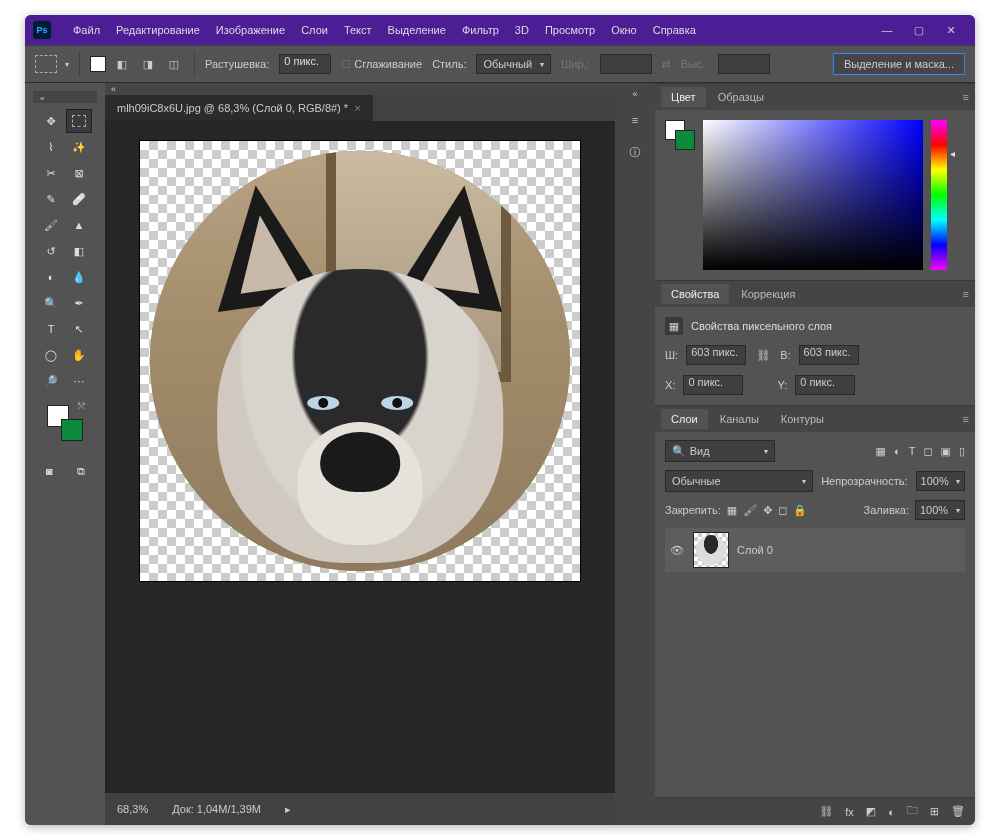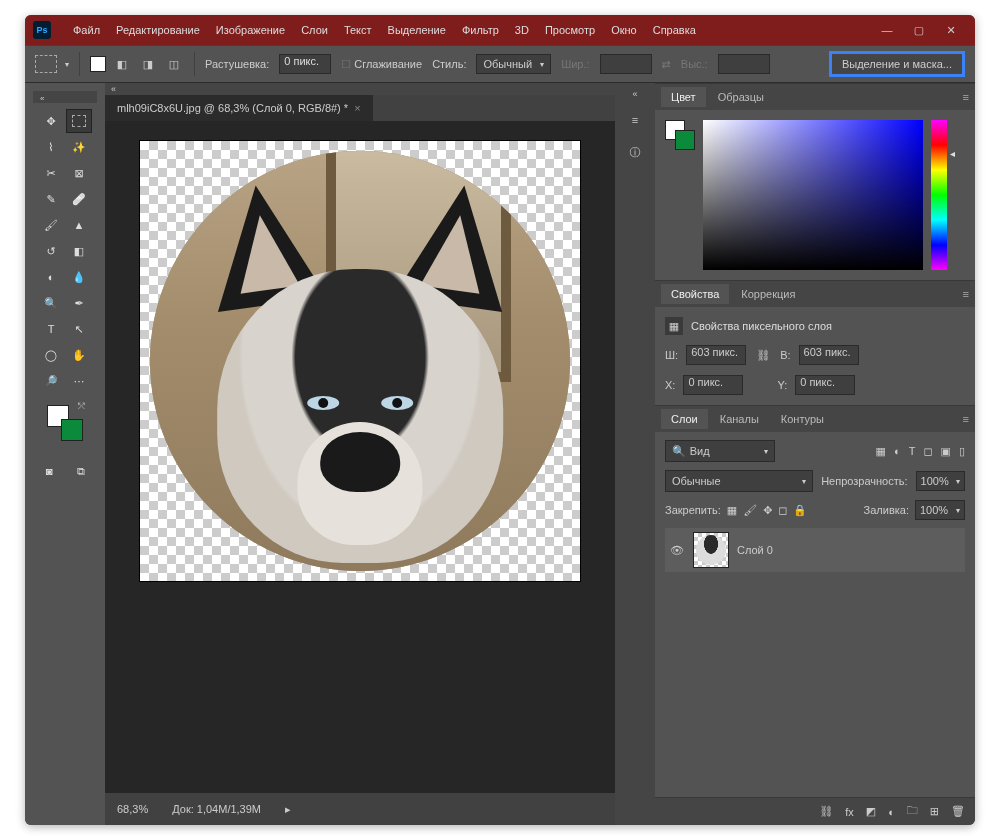--- a/index.html
+++ b/index.html
@@ -1,38 +1,38 @@
 <!DOCTYPE html>
 <html><head>
 <meta charset="utf-8">
 <style>
 * { margin:0; padding:0; box-sizing:border-box; font-family:Tahoma,Arial,sans-serif; font-size:11px; color:#ccc; user-select:none; }
 body { background:#fff; width:997px; height:836px; position:relative; }
 .app { position:absolute; left:25px; top:15px; width:950px; height:810px; background:#535353; border-radius:6px; overflow:hidden; box-shadow:0 2px 10px rgba(0,0,0,0.3); }
 
 
-.titlebar { height:30px; background:#7f1d1d; display:flex; align-items:center; padding:0 8px; }
+.titlebar { height:30px; background:#4c1d95; display:flex; align-items:center; padding:0 8px; }
 .titlebar .logo { width:18px; height:18px; background:#001d33; border-radius:3px; display:flex; align-items:center; justify-content:center; font-size:9px; font-weight:bold; color:#31a8ff; margin-right:14px; }
 .menu-item { padding:0 8px; cursor:default; color:#ddd; }
 .win-controls { margin-left:auto; display:flex; gap:0; }
 .win-btn { width:32px; height:24px; display:flex; align-items:center; justify-content:center; color:#ccc; }
 
 
 .options-bar { height:38px; background:#535353; border-top:1px solid #414141; border-bottom:1px solid #2c2c2c; display:flex; align-items:center; padding:0 10px; gap:10px; }
 .opt-group { display:flex; align-items:center; gap:6px; }
 .sel-icon { width:22px; height:18px; border:1px dashed #aaa; }
 .chev { font-size:8px; margin-left:2px; }
 .sep { width:1px; height:24px; background:#414141; }
 .square-swatch { width:16px; height:16px; background:#fff; border:1px solid #222; }
 .mini-icon { width:20px; height:20px; display:flex; align-items:center; justify-content:center; }
 .opt-label { color:#ccc; }
 .opt-input { width:52px; height:20px; background:#3f3f3f; border:1px solid #2a2a2a; padding:0 4px; color:#ddd; }
 .opt-dim { color:#777; }
 .opt-select { background:#3f3f3f; border:1px solid #2a2a2a; height:20px; padding:0 6px; display:flex; align-items:center; gap:6px; }
-.btn-mask { margin-left:auto; padding:4px 10px; background:#454545; border:3px solid #3b82f6; }
+.btn-mask { margin-left:auto; padding:4px 10px; background:#454545; border:1px solid #3b82f6; }
 
 
 .workspace { display:flex; height:calc(100% - 68px); }
 
 
 .tools-col { width:80px; background:#535353; display:flex; flex-direction:column; align-items:center; padding-top:8px; }
 .tool-strip-head { width:64px; height:12px; background:#454545; margin-bottom:6px; }
 .tool-grid { display:grid; grid-template-columns:26px 26px; gap:2px; }
 .tool { width:26px; height:24px; display:flex; align-items:center; justify-content:center; color:#ddd; }
 .tool.active { background:#3a3a3a; border:1px solid #222; }

